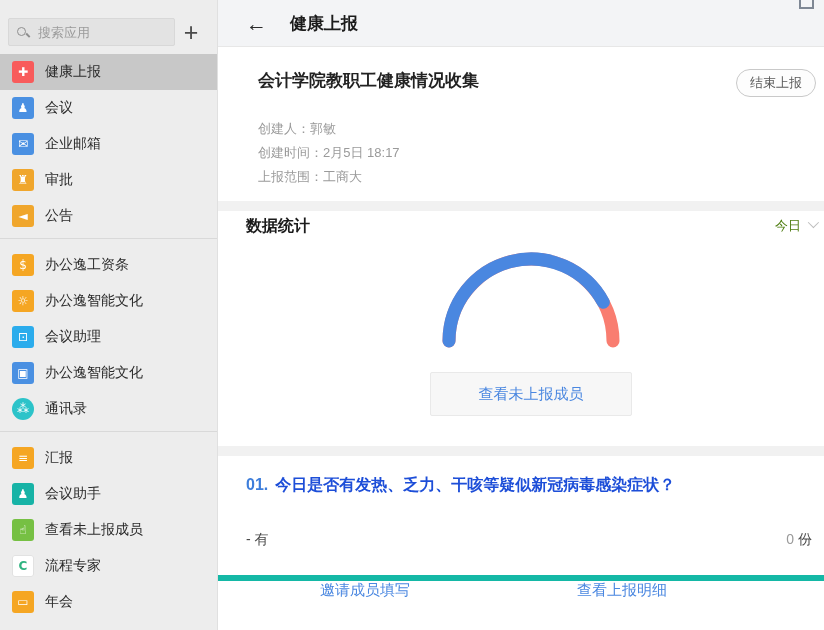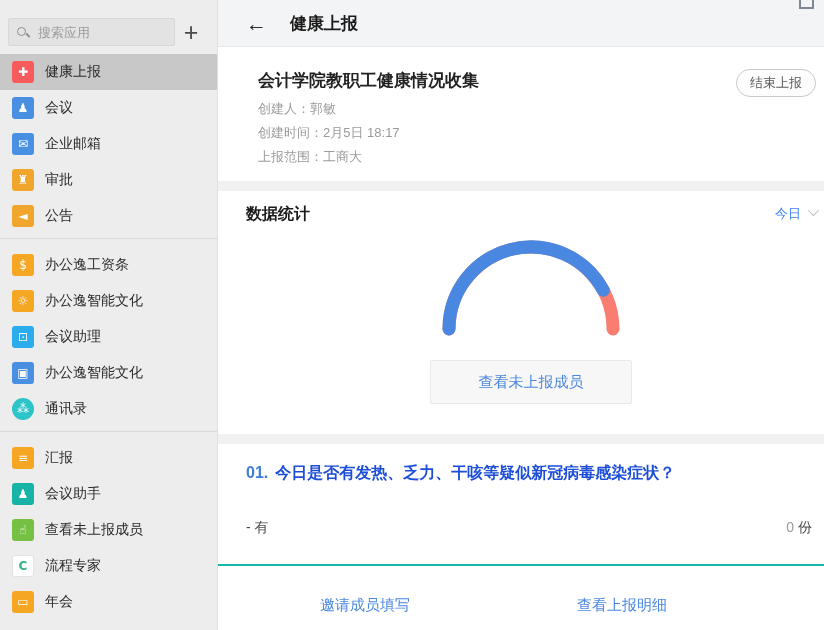--- a/index.html
+++ b/index.html
@@ -32,48 +32,48 @@
   .page-title{font-size:17px;font-weight:bold;color:#1b1b1b;margin:0;}
   .win-icon{position:absolute;top:-8px;right:10px;width:11px;height:13px;border:2px solid #7e8794;background:transparent;}
 
   .content{flex:1;overflow:hidden;display:flex;flex-direction:column;min-height:0;}
   .band{height:10px;background:#f1f1f1;flex:none;}
 
   .info{padding:22px 8px 12px 40px;flex:none;}
   .info-top{display:flex;align-items:flex-start;justify-content:space-between;}
   .report-title{font-size:17px;font-weight:bold;color:#222;margin:0;line-height:24px;}
   .pill{border:1px solid #c9c9c9;background:#fdfdfd;color:#5a5a5a;font-size:13px;border-radius:14px;padding:4px 13px;cursor:pointer;font-family:inherit;white-space:nowrap;margin-right:0;}
-  .meta{margin-top:0;}
+  .meta{margin-top:20px;}
   .meta-line{font-size:13px;color:#9a9a9a;line-height:24px;}
 
-  .stats{padding:12px 8px 0 28px;flex:none;}
+  .stats{padding:4px 8px 0 28px;flex:none;}
   .stats-head{display:flex;align-items:center;justify-content:space-between;line-height:22px;}
   .stats-title{font-size:16px;font-weight:bold;color:#1b1b1b;margin:0;}
-  .filter{display:flex;align-items:center;color:#3b82f6;font-size:13px;cursor:pointer;}
+  .filter{display:flex;align-items:center;color:#4d7c0f;font-size:13px;cursor:pointer;}
   .chev{width:7px;height:7px;border-right:1.5px solid #bdbdbd;border-bottom:1.5px solid #bdbdbd;transform:rotate(45deg) translateY(-2px);display:inline-block;margin-left:7px;margin-top:-4px;}
   .gauge-wrap{position:relative;width:190px;margin:8px auto 0;}
   .legend{position:absolute;left:50%;bottom:1px;transform:translateX(-50%);}
   .legend-row{display:flex;align-items:center;margin-top:7px;white-space:nowrap;}
   .dot{width:9px;height:9px;border-radius:50%;margin-right:9px;flex:none;}
   .legend-text{font-size:14px;color:#595959;}
   .view-btn{display:block;margin:19px auto 30px;width:202px;height:44px;background:#f7f7f7;border:1px solid #e9e9e9;border-radius:2px;color:#4a87e0;font-size:15px;cursor:pointer;font-family:inherit;}
 
   .question{padding:18px 12px 0 28px;flex:none;}
   .q-title{line-height:22px;}
   .q-num{color:#3e7edb;font-weight:bold;font-size:16px;margin-right:7px;}
   .q-text{color:#1d4ed8;font-weight:bold;font-size:16px;}
   .opt-row{display:flex;justify-content:space-between;align-items:center;font-size:14px;line-height:18px;}
   .opt-row.first{margin-top:34px;}
   .opt-row.next{margin-top:30px;}
   .opt-label{color:#4a4a4a;}
   .opt-count{white-space:nowrap;}
   .opt-val{color:#9a9a9a;}
   .opt-unit{color:#4a4a4a;margin-left:4px;}
 
-  .bottom-bar{height:49px;flex:none;background:#fff;border-top:2px solid #14b8a6;display:flex;align-items:flex-end;justify-content:space-between;padding:0 157px 15px 102px;}
+  .bottom-bar{height:49px;flex:none;background:#fff;border-top:6px solid #14b8a6;display:flex;align-items:flex-start;justify-content:space-between;padding:0 157px 0 102px;}
   .bar-link{color:#4a87e0;font-size:15px;text-decoration:none;cursor:pointer;white-space:nowrap;}
 </style>
 </head>
 <body>
 
 <div class="app">
 
   <aside class="sidebar">
     <div class="search-row">
       <div class="search-box">

